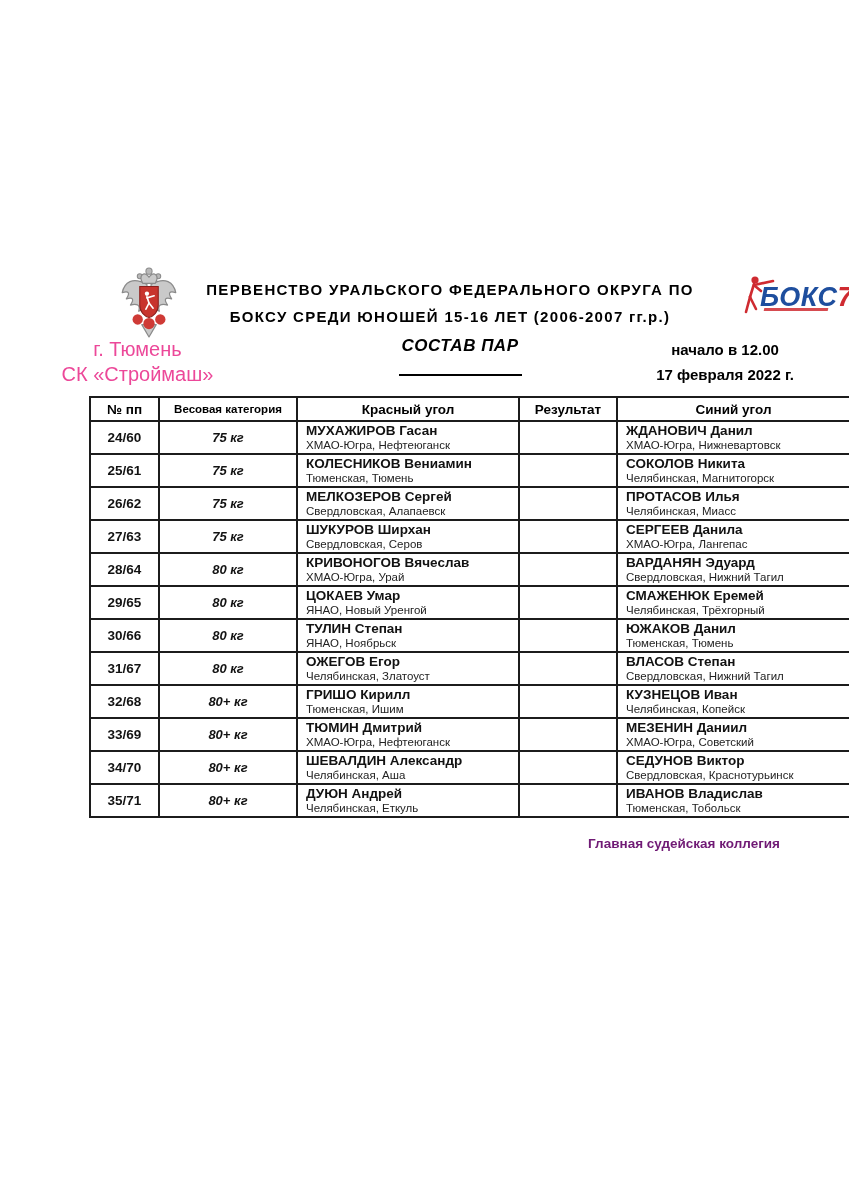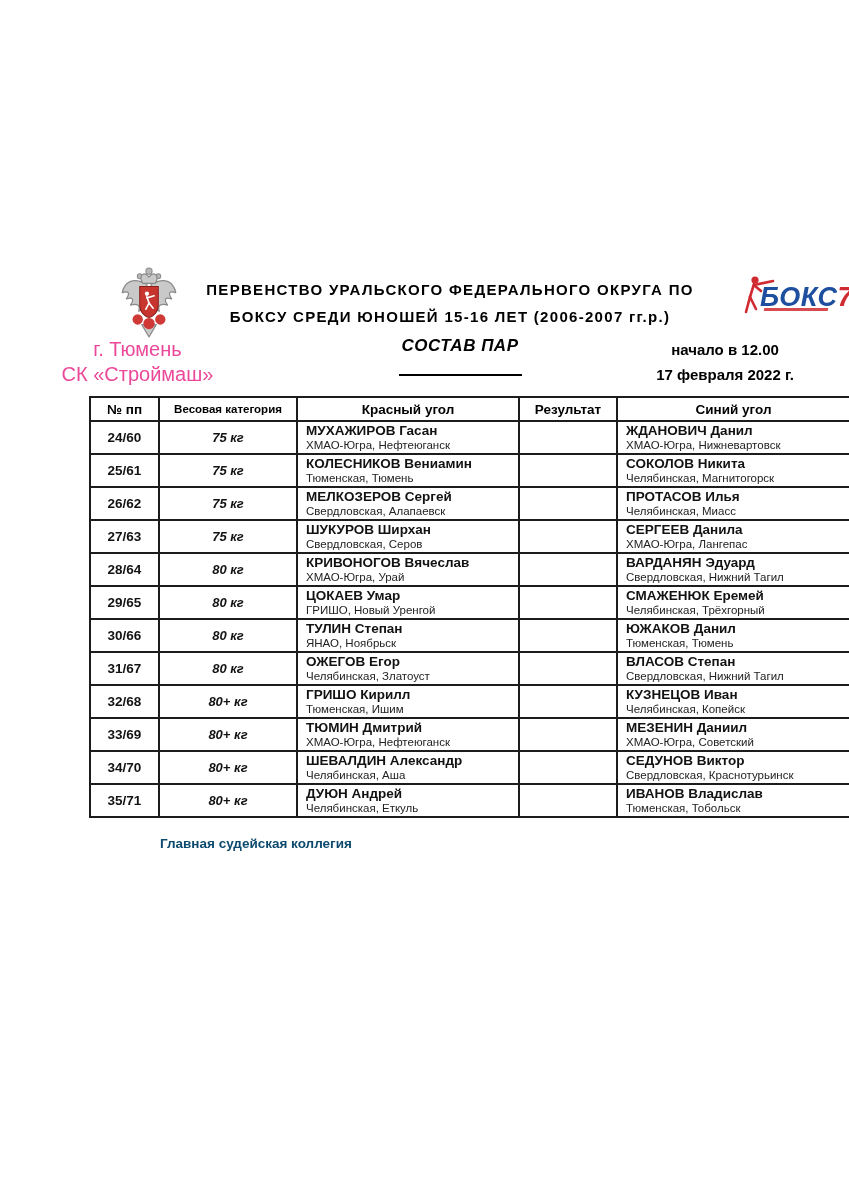--- a/index.html
+++ b/index.html
@@ -68,21 +68,21 @@
   th.h-weight{font-size:11.5px;}
   td.c-no{font-size:13.5px; font-weight:bold; text-align:center;}
   td.c-weight{font-size:13px; font-weight:bold; font-style:italic; text-align:center;}
   td.c-corner{padding:1px 4px 1px 8px;}
   td.c-corner .name{font-size:13.5px; font-weight:bold; line-height:16px; white-space:nowrap;}
   td.c-corner .region{font-size:11.5px; line-height:13px; color:#222; white-space:nowrap;}
 
   
   .footer-line{
     position:absolute; left:160px; top:836px; width:620px;
-    text-align:left; font-weight:bold; font-size:13.5px; color:#0c4a6e;
+    text-align:right; font-weight:bold; font-size:13.5px; color:#701a75;
   }
 </style>
 </head>
 <body>
 
 <div class="page">
 
   <div class="emblem">
     <svg viewBox="0 0 60 70" width="62" height="72" aria-hidden="true">
       <g fill="#b9b9b9" stroke="#8a8a8a" stroke-width="1">
@@ -233,21 +233,21 @@
         <div class="name">ВАРДАНЯН Эдуард</div>
         <div class="region">Свердловская, Нижний Тагил</div>
       </td>
     </tr>
 
     <tr>
       <td class="c-no">29/65</td>
       <td class="c-weight">80 кг</td>
       <td class="c-corner">
         <div class="name">ЦОКАЕВ Умар</div>
-        <div class="region">ГРИШО, Новый Уренгой</div>
+        <div class="region">ЯНАО, Новый Уренгой</div>
       </td>
       <td class="c-result"></td>
       <td class="c-corner">
         <div class="name">СМАЖЕНЮК Еремей</div>
         <div class="region">Челябинская, Трёхгорный</div>
       </td>
     </tr>
 
     <tr>
       <td class="c-no">30/66</td>

